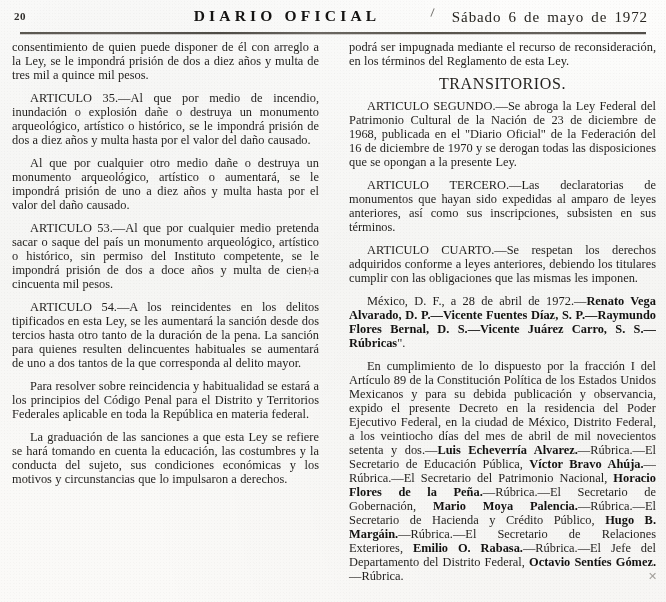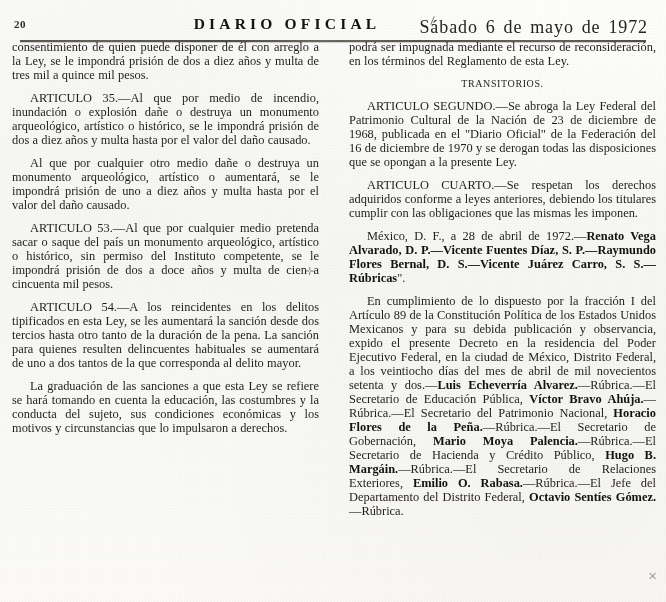--- a/index.html
+++ b/index.html
@@ -34,21 +34,21 @@
     background-image:
       radial-gradient(rgba(90,85,80,.10) .6px, rgba(0,0,0,0) .9px),
       radial-gradient(rgba(90,85,80,.07) .5px, rgba(0,0,0,0) .8px);
     background-size: 3px 3px, 5px 5px;
     background-position: 0 0, 2px 1px;
   }
 
   
   .masthead {
     position: absolute;
-    left: 0; right: 0; top: 8px;
+    left: 0; right: 0; top: 0;
     height: 34px;
   }
   .folio {
     position: absolute;
     left: 14px;
     top: 10px;
     font-family: "Liberation Serif", serif;
     font-size: 11px;
     font-weight: 700;
     color: #2e2c2a;
@@ -63,21 +63,21 @@
     font-weight: 700;
     letter-spacing: 4.2px;
     color: #141312;
     text-indent: 4px;
     transform: translateX(-48px);
   }
   .masthead-date {
     position: absolute;
     right: 18px;
     top: 9px;
-    font-size: 18px;
+    font-size: 15px;
     letter-spacing: .9px;
     color: #26241f;
     word-spacing: 2.5px;
   }
   .tick {
     position: absolute;
     left: 432px;
     top: 8px;
     width: 1px;
     height: 9px;
@@ -126,21 +126,21 @@
     text-align: justify;
     text-indent: 18px;
     color: #201e1c;
     -webkit-font-smoothing: none;
     word-spacing: .2px;
   }
   p.para.noindent { text-indent: 0; }
 
   .section-head {
     margin: 3px 0 9px 0;
-    font-size: 10px;
+    font-size: 16px;
     line-height: 13.1px;
     text-align: center;
     letter-spacing: .6px;
     color: #201e1c;
     text-indent: 0;
   }
 
   b, strong { font-weight: 700; color: #131211; }
 
   
@@ -167,29 +167,31 @@
   </div>
 
   <div class="columns">
 
     <div class="col left">
       <p class="para noindent">consentimiento de quien puede disponer de él con arreglo a la Ley, se le impondrá prisión de dos a diez años y multa de tres mil a quince mil pesos.</p>
       <p class="para">ARTICULO 35.—Al que por medio de incendio, inundación o explosión dañe o destruya un monumento arqueológico, artístico o histórico, se le impondrá prisión de dos a diez años y multa hasta por el valor del daño causado.</p>
       <p class="para">Al que por cualquier otro medio dañe o destruya un monumento arqueológico, artístico o aumentará, se le impondrá prisión de uno a diez años y multa hasta por el valor del daño causado.</p>
       <p class="para">ARTICULO 53.—Al que por cualquier medio pretenda sacar o saque del país un monumento arqueológico, artístico o histórico, sin permiso del Instituto competente, se le impondrá prisión de dos a doce años y multa de cien a cincuenta mil pesos.</p>
       <p class="para">ARTICULO 54.—A los reincidentes en los delitos tipificados en esta Ley, se les aumentará la sanción desde dos tercios hasta otro tanto de la duración de la pena. La sanción para quienes resulten delincuentes habituales se aumentará de uno a dos tantos de la que corresponda al delito mayor.</p>
+      <p class="para">Para resolver sobre reincidencia y habitualidad se estará a los principios del Código Penal para el Distrito y Territorios Federales aplicable en toda la República en materia federal.</p>
       <p class="para">La graduación de las sanciones a que esta Ley se refiere se hará tomando en cuenta la educación, las costumbres y la conducta del sujeto, sus condiciones económicas y los motivos y circunstancias que lo impulsaron a derechos.</p>
     </div>
 
     <div class="col right">
       <p class="para noindent">podrá ser impugnada mediante el recurso de reconsideración, en los términos del Reglamento de esta Ley.</p>
 
       <p class="section-head">TRANSITORIOS.</p>
 
       <p class="para">ARTICULO SEGUNDO.—Se abroga la Ley Federal del Patrimonio Cultural de la Nación de 23 de diciembre de 1968, publicada en el "Diario Oficial" de la Federación del 16 de diciembre de 1970 y se derogan todas las disposiciones que se opongan a la presente Ley.</p>
+      <p class="para">ARTICULO TERCERO.—Las declaratorias de monumentos que hayan sido expedidas al amparo de leyes anteriores, así como sus inscripciones, subsisten en sus términos.</p>
       <p class="para">ARTICULO CUARTO.—Se respetan los derechos adquiridos conforme a leyes anteriores, debiendo los titulares cumplir con las obligaciones que las mismas les imponen.</p>
 
       <p class="para"><span>México, D. F., a 28 de abril de 1972.—</span><b>Renato Vega Alvarado</b><b>, D. P.—</b><b>Vicente Fuentes Díaz</b><b>, S. P.—</b><b>Raymundo Flores Bernal</b><b>, D. S.—</b><b>Vicente Juárez Carro</b><b>, S. S.—</b><b>Rúbricas</b><span>".</span></p>
 
       <p class="para"><span>En cumplimiento de lo dispuesto por la fracción I del Artículo 89 de la Constitución Política de los Estados Unidos Mexicanos y para su debida publicación y observancia, expido el presente Decreto en la residencia del Poder Ejecutivo Federal, en la ciudad de México, Distrito Federal, a los veintiocho días del mes de abril de mil novecientos setenta y dos.—</span><b>Luis Echeverría Alvarez.</b><span>—Rúbrica.—El Secretario de Educación Pública, </span><b>Víctor Bravo Ahúja.</b><span>—Rúbrica.—El Secretario del Patrimonio Nacional, </span><b>Horacio Flores de la Peña.</b><span>—Rúbrica.—El Secretario de Gobernación, </span><b>Mario Moya Palencia.</b><span>—Rúbrica.—El Secretario de Hacienda y Crédito Público, </span><b>Hugo B. Margáin.</b><span>—Rúbrica.—El Secretario de Relaciones Exteriores, </span><b>Emilio O. Rabasa.</b><span>—Rúbrica.—El Jefe del Departamento del Distrito Federal, </span><b>Octavio Sentíes Gómez.</b><span>—Rúbrica.</span></p>
     </div>
   </div>
 
   <span class="mark" style="left:305px; top:265px;">✛</span>
   <span class="mark" style="left:648px; top:570px;">✕</span>

